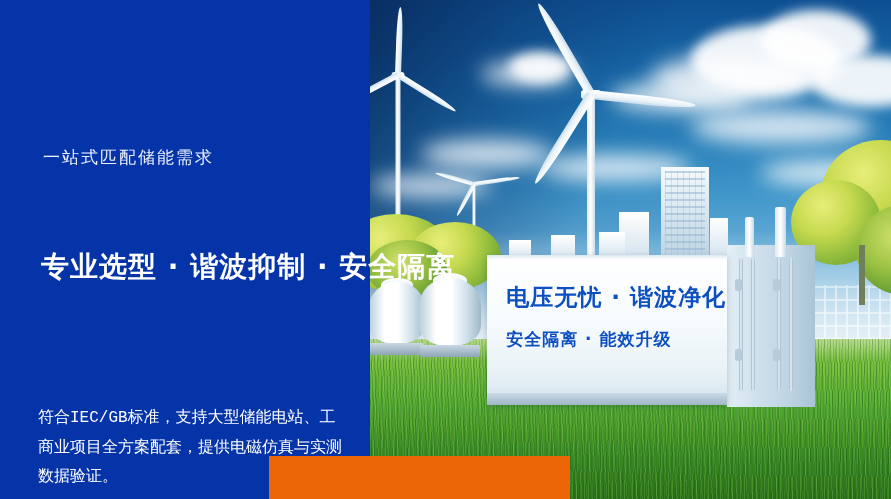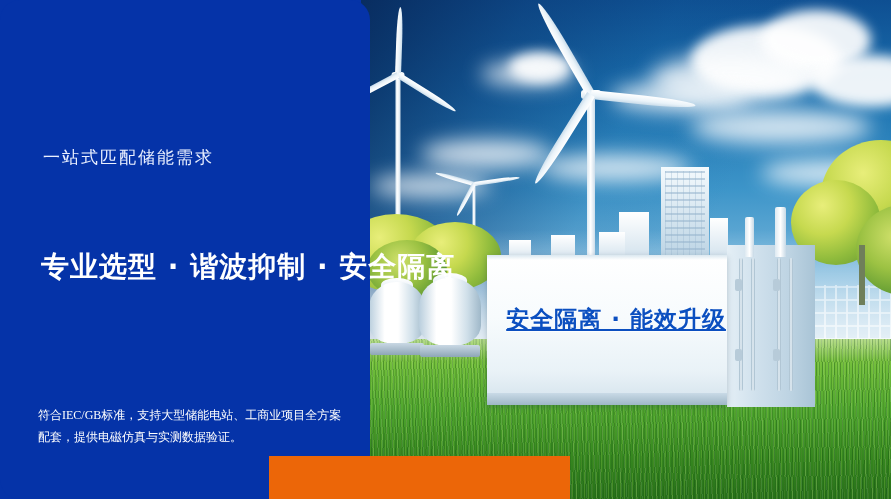--- a/index.html
+++ b/index.html
@@ -114,57 +114,56 @@
   .hinge { position:absolute; width:7px; height:12px; background:#b7cbd9; border-radius:2px; }
   .vstack { position:absolute; background:linear-gradient(90deg,#dde9f1,#ffffff 50%,#c7d9e6); border-radius:2px 2px 0 0; }
 
   .esslabel {
     position:absolute; left:8%; right:6%; top:20%;
     color:#0b4fc0; font-weight:bold; letter-spacing:1px;
     text-shadow:0 1px 0 rgba(255,255,255,.75);
     font-family:"DejaVu Sans","Liberation Sans",sans-serif;
   }
   .esslabel .l1 { font-size:23px; line-height:1.05; white-space:nowrap; }
-  .esslabel .l2 { font-size:23px; line-height:1.05; white-space:nowrap; margin-top:22px;text-decoration:underline; }
+  .esslabel .l2 { font-size:17px; line-height:1.05; white-space:nowrap; margin-top:22px; }
 
   
   .gantry { position:absolute; opacity:.55;
     background:
       repeating-linear-gradient(90deg, rgba(255,255,255,.9) 0 2px, rgba(255,255,255,0) 2px 11px),
       repeating-linear-gradient(0deg, rgba(255,255,255,.8) 0 2px, rgba(255,255,255,0) 2px 13px),
       rgba(190,215,232,.35);
   }
 
   
   .panel {
     position:absolute; left:0; top:0; width:370px; height:499px;
     background:#0533a8;
-    border-radius:20px;
   }
   .panel-inner { position:absolute; left:0; top:0; right:0; bottom:0; }
 
   .eyebrow {
     position:absolute; left:43px; top:146px;
     color:#eaf0ff; font-size:17px; letter-spacing:2px; white-space:nowrap;
     font-family:"DejaVu Sans","Liberation Sans",sans-serif;
   }
   .headline {
     position:absolute; left:40px; top:188px;
     color:#ffffff; font-size:38px; font-weight:bold; letter-spacing:1px; white-space:nowrap;
     font-family:"DejaVu Sans","Liberation Sans",sans-serif;
   }
   .subline {
     position:absolute; left:41px; top:248px;
     color:#ffffff; font-size:28px; font-weight:bold; letter-spacing:1px; white-space:nowrap;
     font-family:"DejaVu Sans","Liberation Sans",sans-serif;
   }
   .note {
     position:absolute; left:38px; top:404px; width:308px;
-    color:#ffffff; font-size:12px; line-height:1.85;
-    font-family:Liberation Serif, serif;
+    color:#ffffff; font-size:16px; line-height:1.85;
+    font-family:Liberation Mono, monospace;
   }
 
   
   .orangebar {
     position:absolute; left:269px; top:456px; width:301px; height:43px;
     background:#ec6608;
   }
 </style>
 </head>
 <body>
@@ -254,20 +253,21 @@
         <div class="doorbar" style="left:62px;"></div>
         <div class="hinge" style="left:8px;top:34px;"></div>
         <div class="hinge" style="left:8px;top:104px;"></div>
         <div class="hinge" style="left:46px;top:34px;"></div>
         <div class="hinge" style="left:46px;top:104px;"></div>
       </div>
       <div class="vstack" style="left:258px;top:-38px;width:9px;height:40px;"></div>
       <div class="vstack" style="left:288px;top:-48px;width:11px;height:50px;"></div>
       <div class="face">
         <div class="esslabel">
+          <div class="l1">电压无忧 · 谐波净化</div>
           <div class="l2">安全隔离 · 能效升级</div>
         </div>
       </div>
     </div>
 
   </div>
 
   <div class="panel">
     <div class="panel-inner">
       <div class="eyebrow">一站式匹配储能需求</div>

